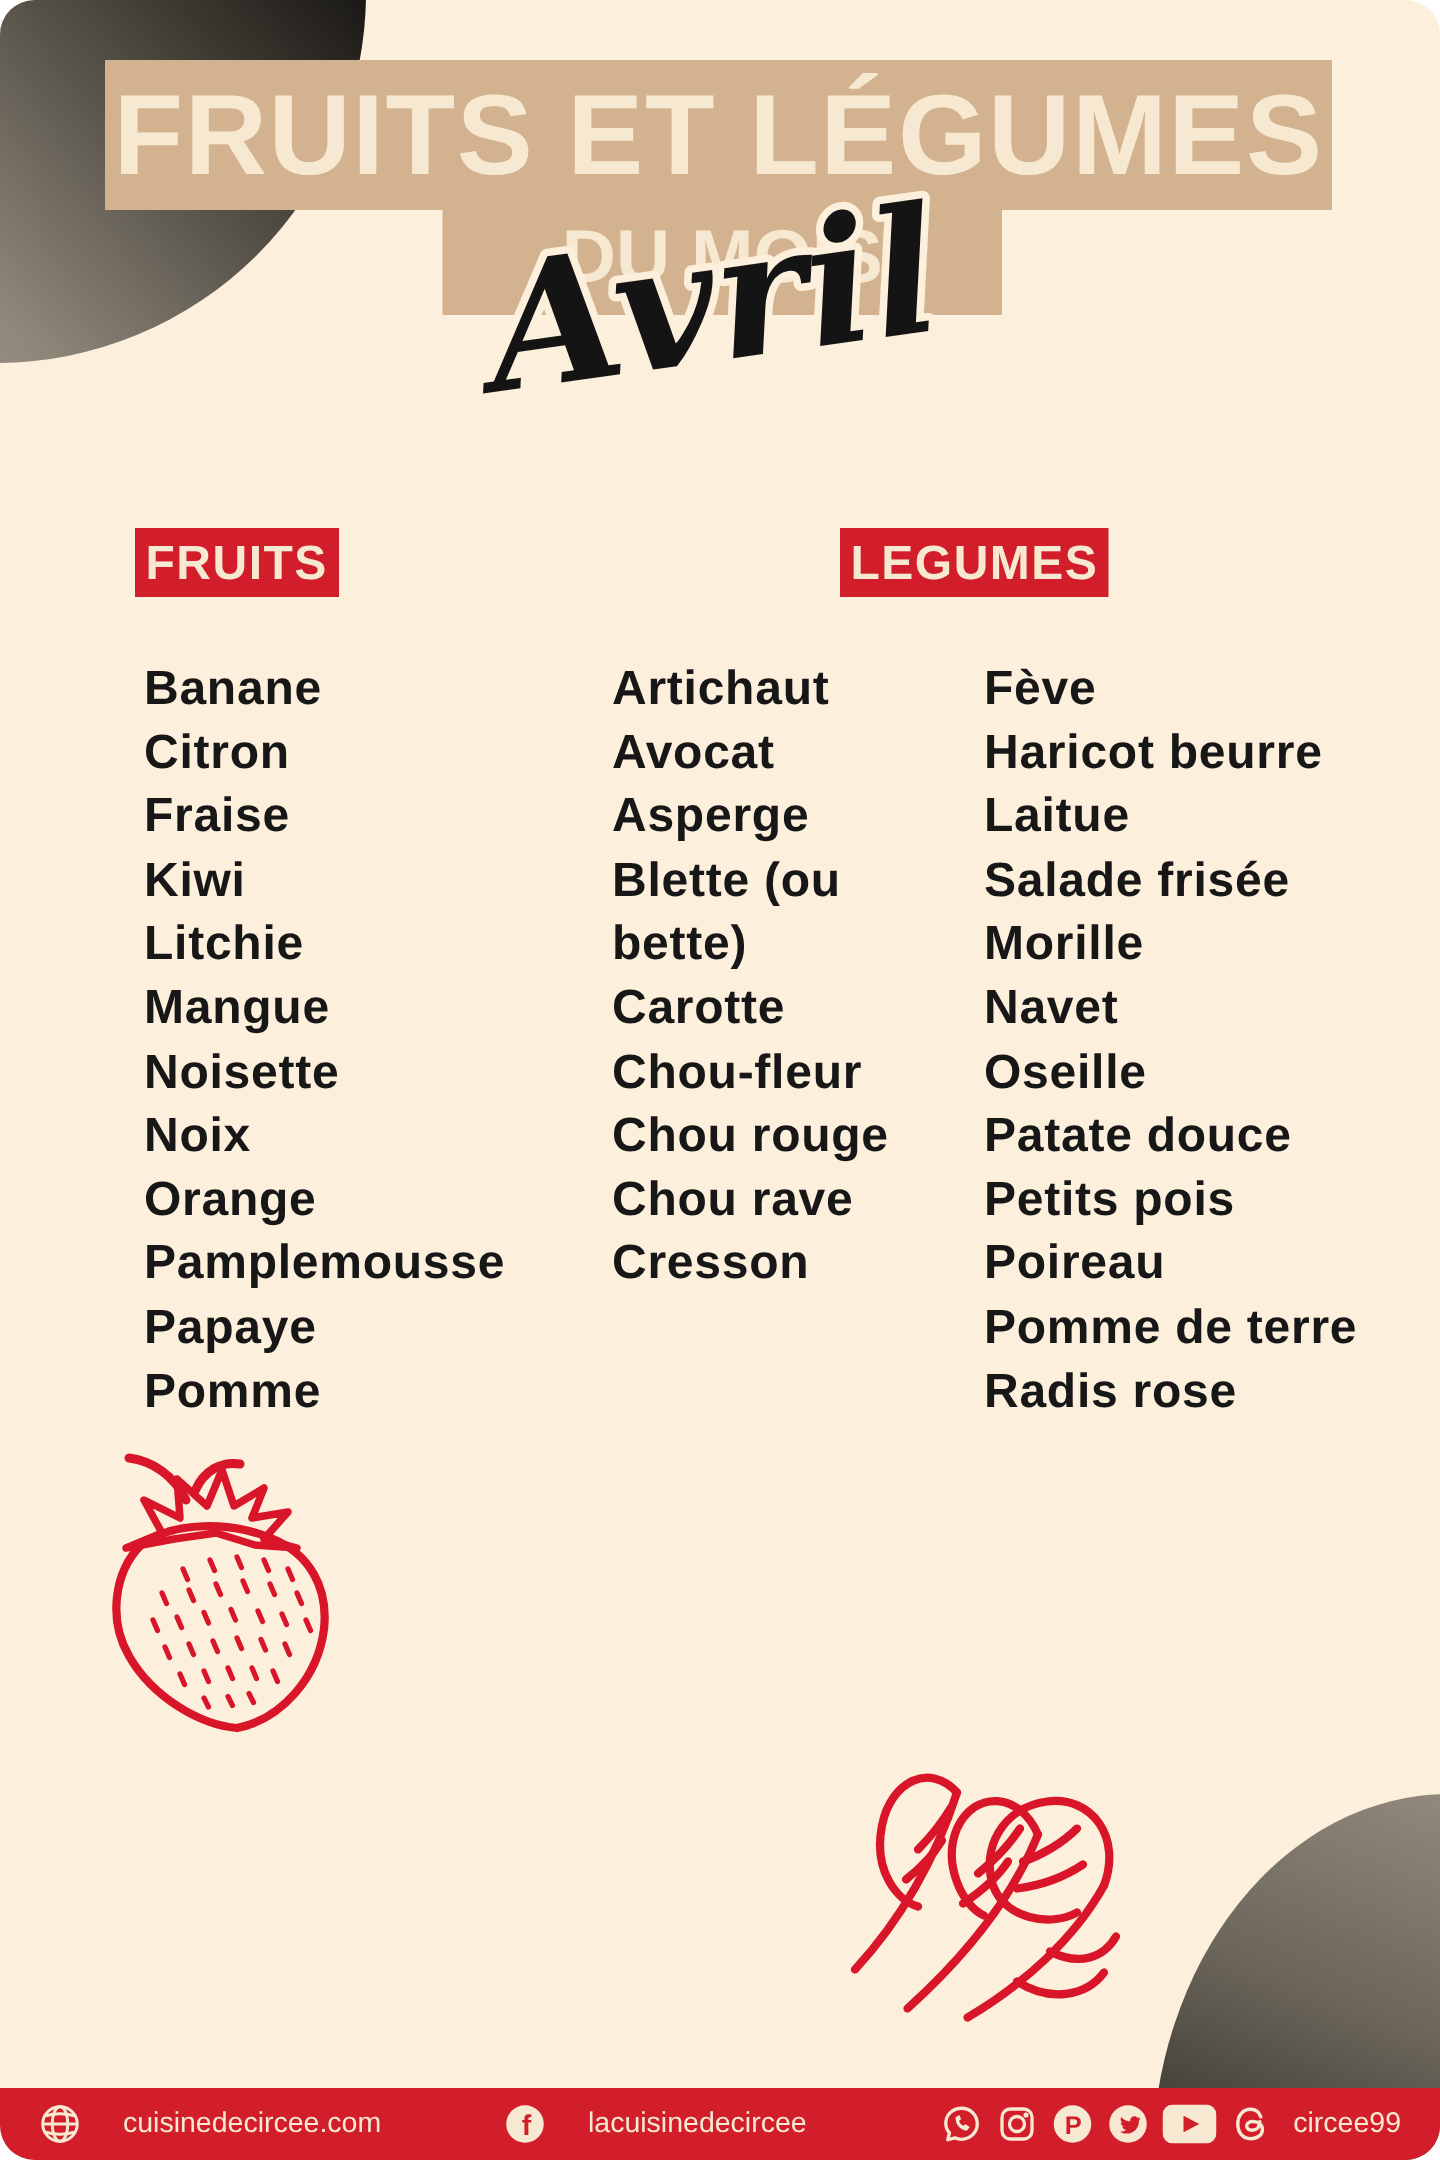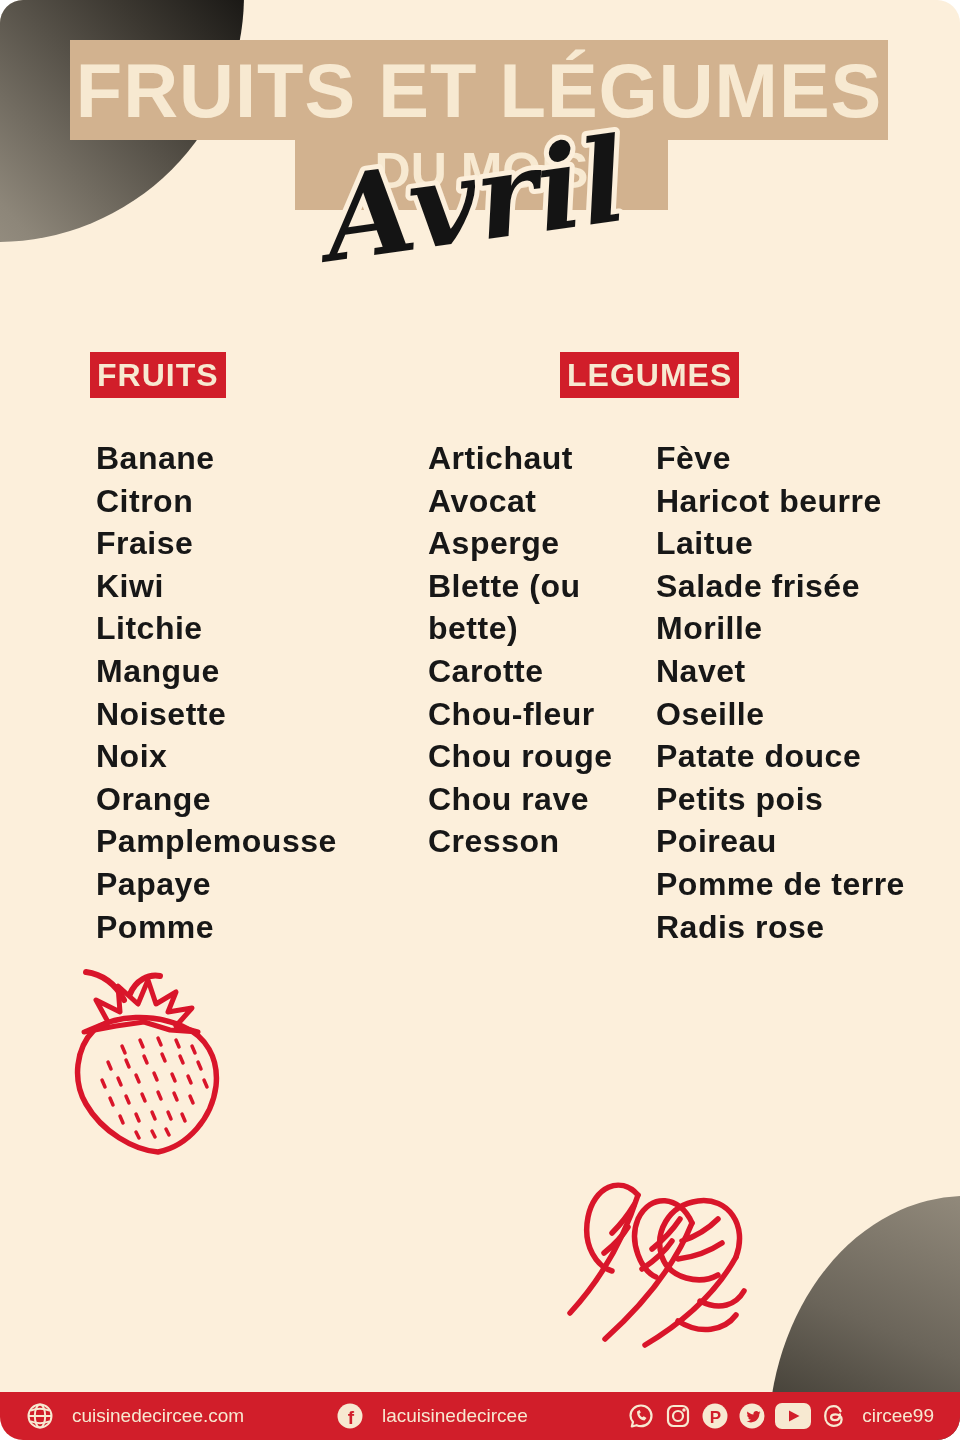--- a/index.html
+++ b/index.html
@@ -58,37 +58,37 @@
 
   
   .col {
     position: absolute; top: 437px;
     font-size: 32px; font-weight: bold; letter-spacing: 0.5px;
     color: var(--ink, #171717);
     line-height: 42.6px;
     z-index: 2;
   }
   .col-fruits { left: 96px; width: 310px; }
-  .col-leg1   { left: 428px; width: 232px; }
+  .col-leg1   { left: 408px; width: 232px; }
   .col-leg2   { left: 656px; width: 300px; }
 
   .illus { position: absolute; z-index: 2; }
   .illus-strawberry { left: 58px; top: 962px; }
   .illus-spinach { left: 550px; top: 1153px; }
 
   
   .footer {
     position: absolute; left: 0; top: 1392px;
     width: 960px; height: 48px;
     background: var(--red, #d11e2a);
     color: var(--cream, #f7e9d1);
     z-index: 5;
     font-size: 19px;
   }
-  .fgroup { position: absolute; top: 0; height: 48px; display: flex; align-items: center; gap: 18px; }
+  .fgroup { position: absolute; top: 0; height: 48px; display: flex; align-items: center; gap: 28px; }
   .f-left { left: 26px; }
   .f-center { left: 336px; }
   .f-right { right: 26px; gap: 9px; }
   .f-right .handle { margin-left: 5px; }
   .fgroup svg { display: block; }
 </style>
 </head>
 <body>
 
 <div class="poster">

